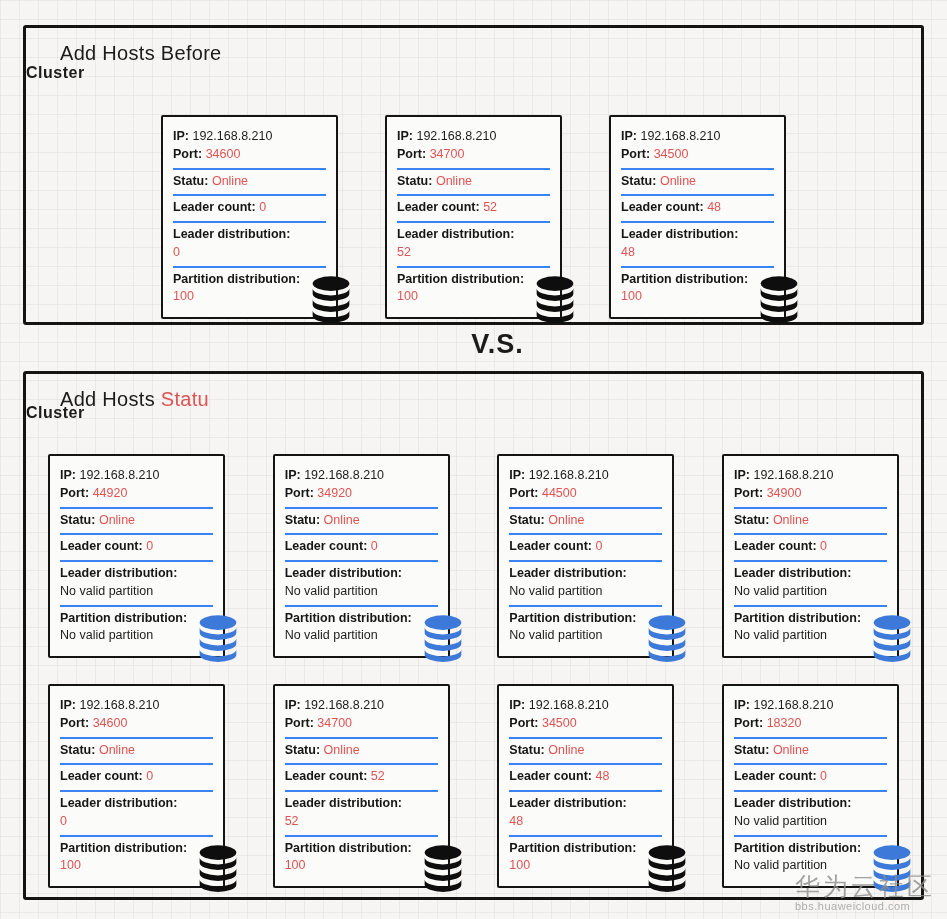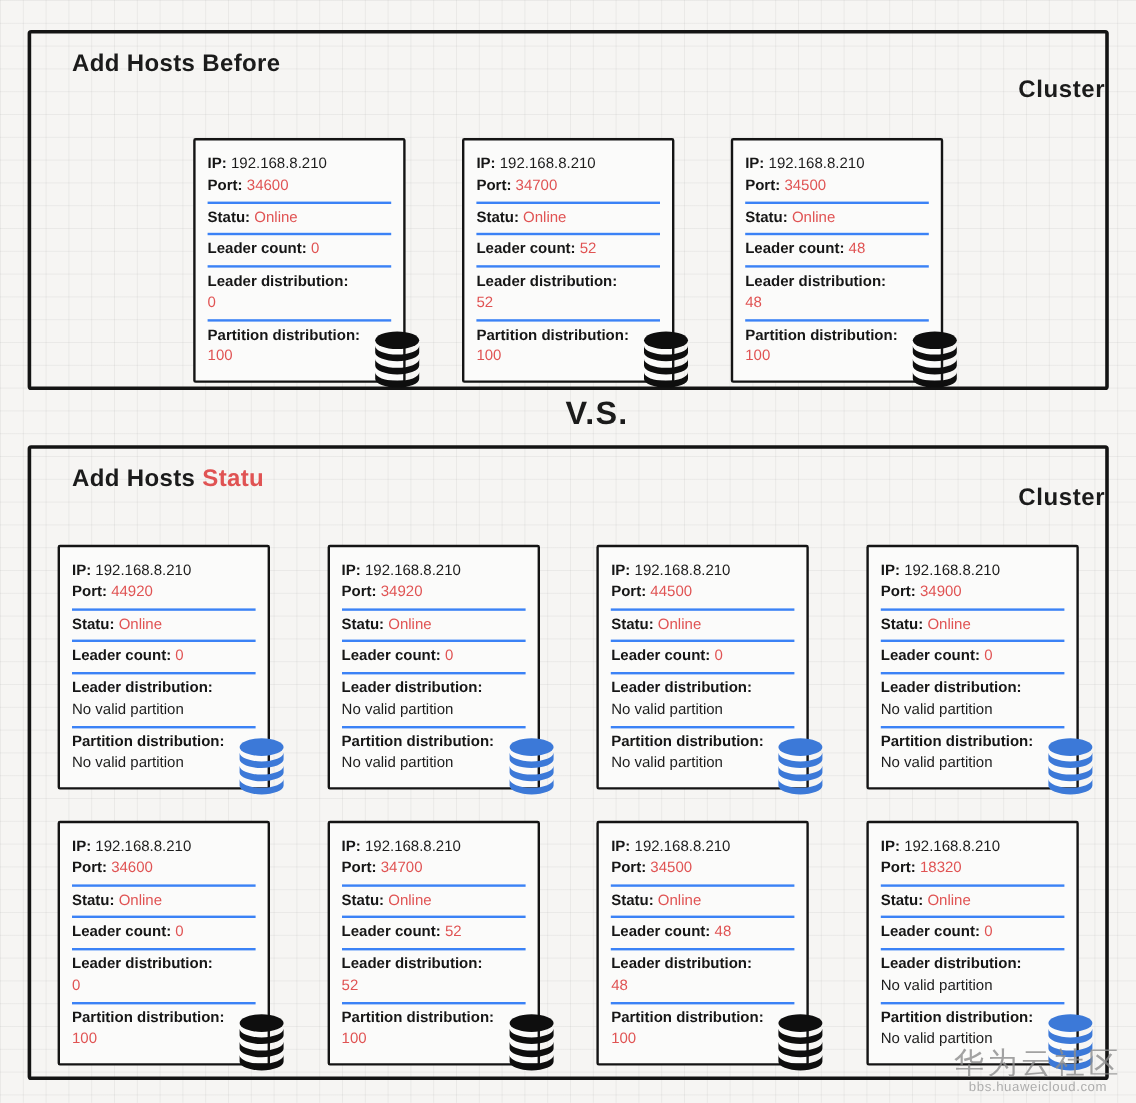--- a/index.html
+++ b/index.html
@@ -18,26 +18,26 @@
 
   .panel{
     position:absolute;left:23px;width:895px;
     border:3px solid #141414;border-radius:3px;
   }
   .panel.before{top:25px;height:294px;}
   .panel.after{top:371px;height:523px;}
 
   .panel-title{
     position:absolute;left:34px;top:14px;
-    font-size:20px;font-weight:700;letter-spacing:.3px;
+    font-size:20px;font-weight:400;letter-spacing:.3px;
   }
   .panel-title .hl{color:var(--red,#e05353);}
   .cluster-heading{
-    position:absolute;left:12px;right:0;top:36px;margin:0;
-    text-align:right;font-size:20px;font-weight:600;letter-spacing:.5px;
+    position:absolute;left:0;right:0;top:36px;margin:0;
+    text-align:left;font-size:16px;font-weight:600;letter-spacing:.5px;
   }
   .panel.after .cluster-heading{top:30px;}
 
   .cards{position:absolute;left:0;right:0;display:flex;}
   .panel.before .cards{top:87px;justify-content:center;gap:47px;}
   .panel.after .cards{padding:0 22px;justify-content:space-between;}
   .panel.after .cards.row1{top:80px;}
   .panel.after .cards.row2{top:310px;}
 
   .card{
@@ -61,21 +61,21 @@
   .db-black{color:#0e0e0e;}
   .db-blue{color:var(--blue,#3c79d8);}
 
   .vs{
     position:absolute;top:329px;left:0;width:947px;
     text-align:center;font-size:27px;font-weight:700;letter-spacing:1px;padding-left:24px;
   }
 
   .watermark{
     position:absolute;right:12px;bottom:6px;
-    text-align:center;line-height:1.15;color:#8d8d8d;opacity:.8;
+    text-align:left;line-height:1.15;color:#8d8d8d;opacity:.8;
   }
   .watermark .l1{font-size:25px;letter-spacing:3px;}
   .watermark .l2{font-size:11px;color:#9b9b9b;letter-spacing:.5px;}
 </style>
 </head>
 <body>
 
 <div class="canvas">
 
   <section class="panel before">

